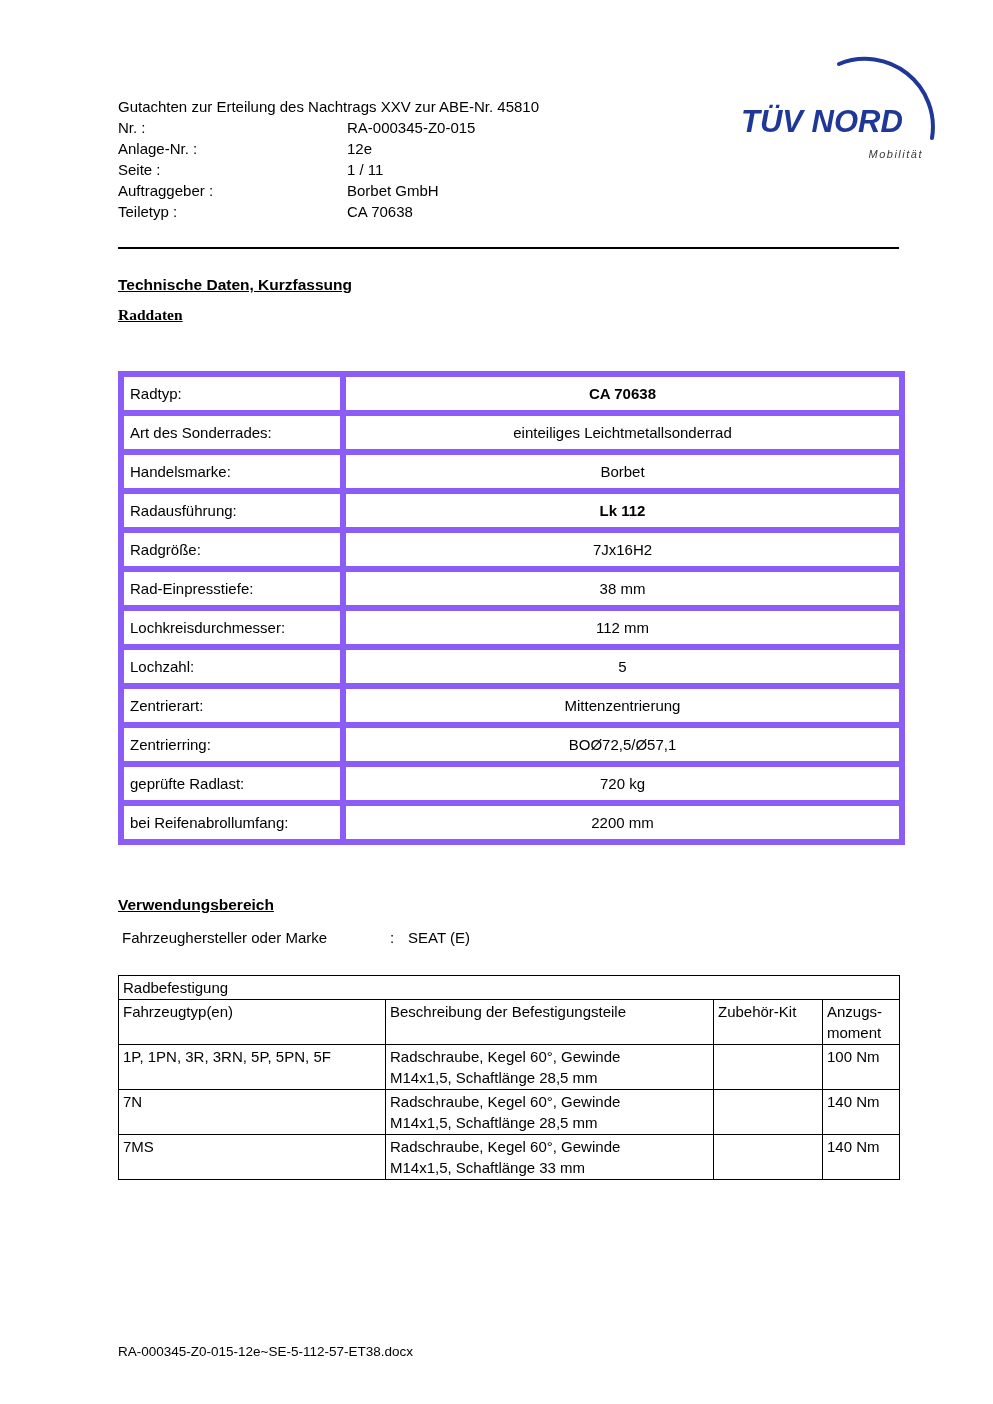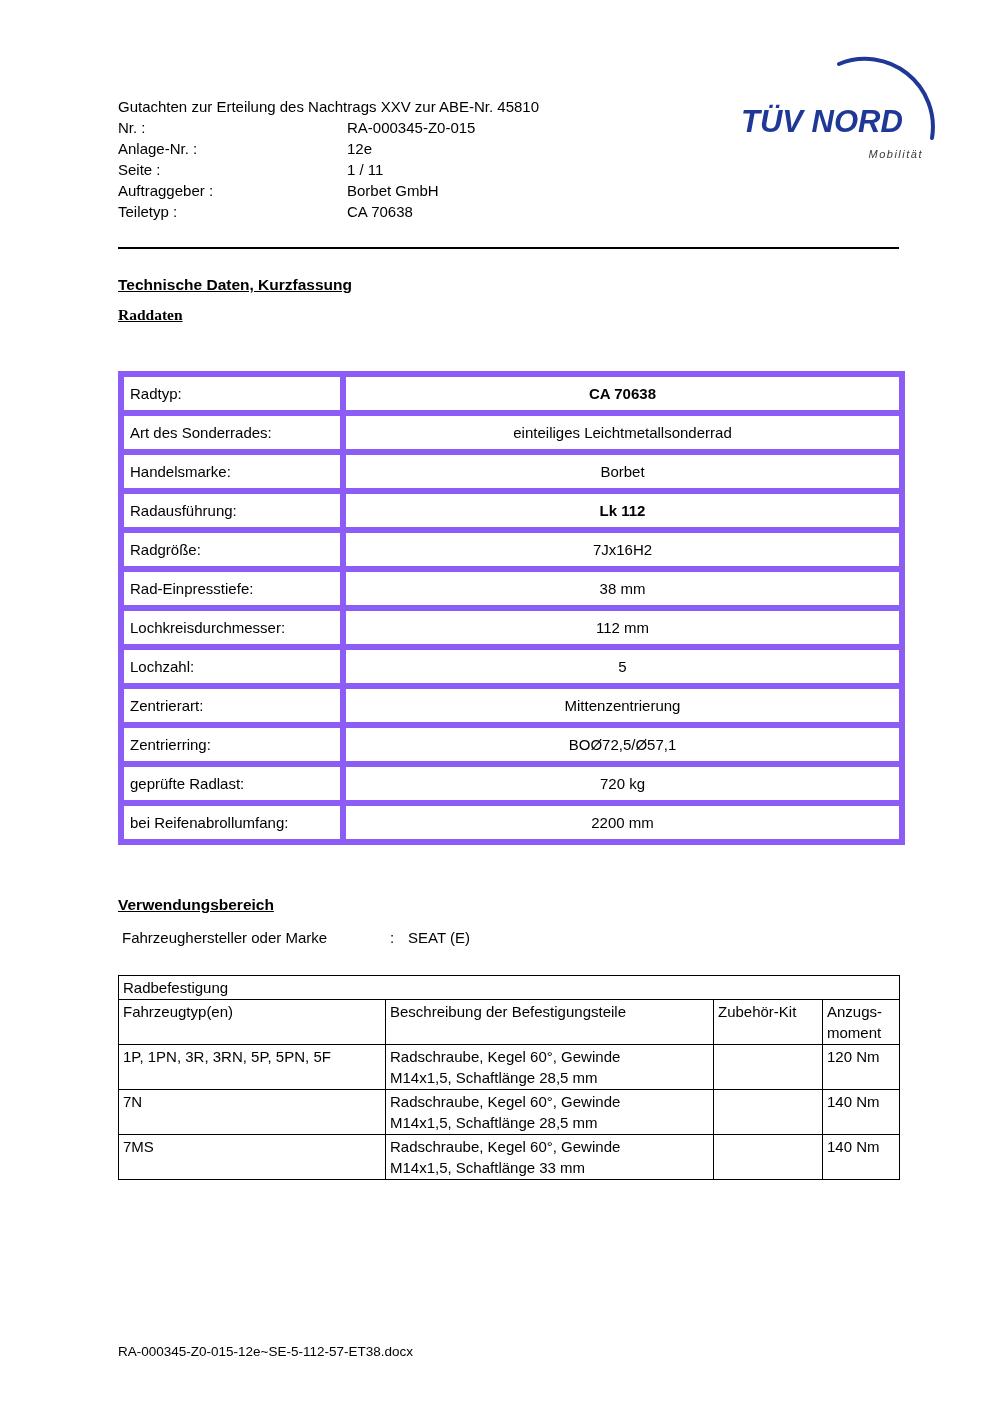--- a/index.html
+++ b/index.html
@@ -169,21 +169,21 @@
             <td>Beschreibung der Befestigungsteile</td>
             <td>Zubehör-Kit</td>
             <td>Anzugs-
 moment</td>
           </tr>
           <tr>
             <td>1P, 1PN, 3R, 3RN, 5P, 5PN, 5F</td>
             <td>Radschraube, Kegel 60°, Gewinde
 M14x1,5, Schaftlänge 28,5 mm</td>
             <td></td>
-            <td>120 Nm</td>
+            <td>100 Nm</td>
           </tr>
           <tr>
             <td>7N</td>
             <td>Radschraube, Kegel 60°, Gewinde
 M14x1,5, Schaftlänge 28,5 mm</td>
             <td></td>
             <td>140 Nm</td>
           </tr>
           <tr>
             <td>7MS</td>

